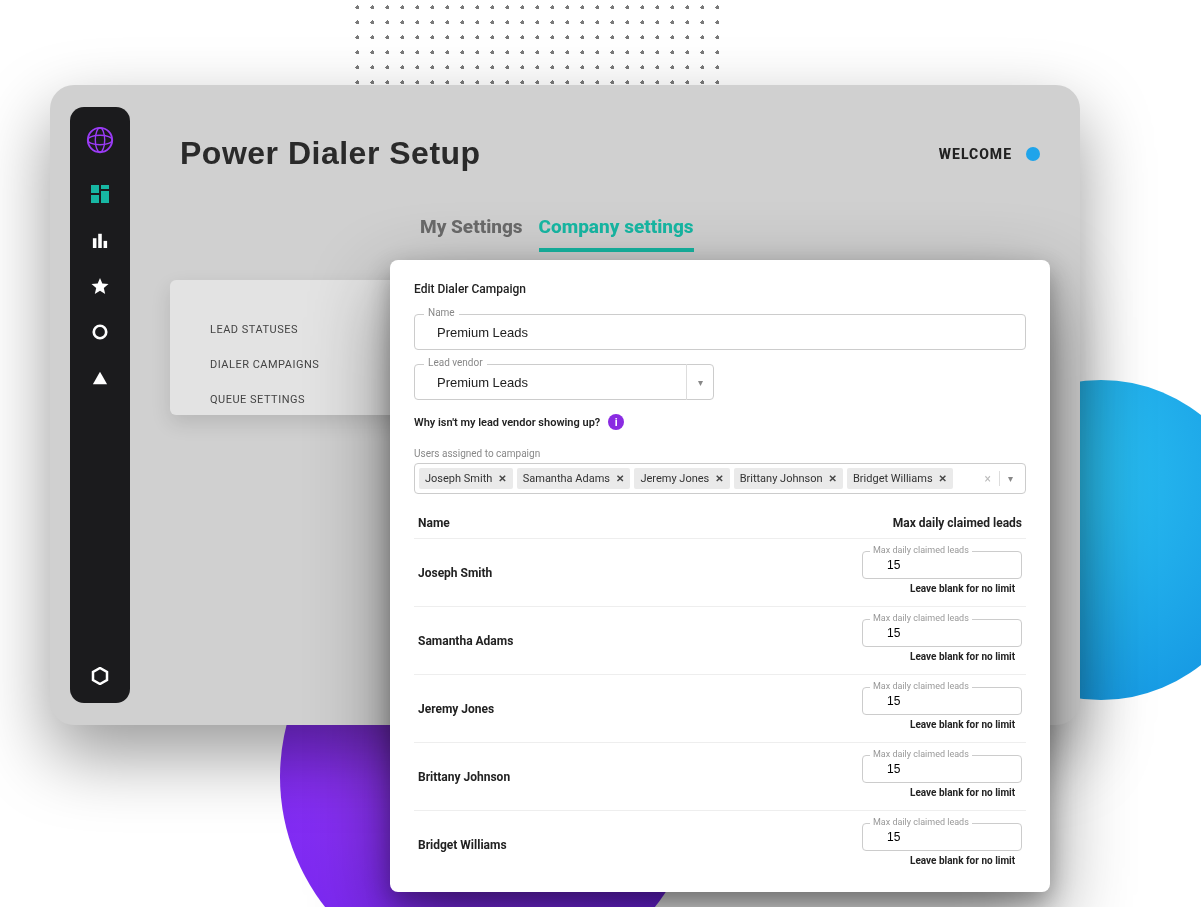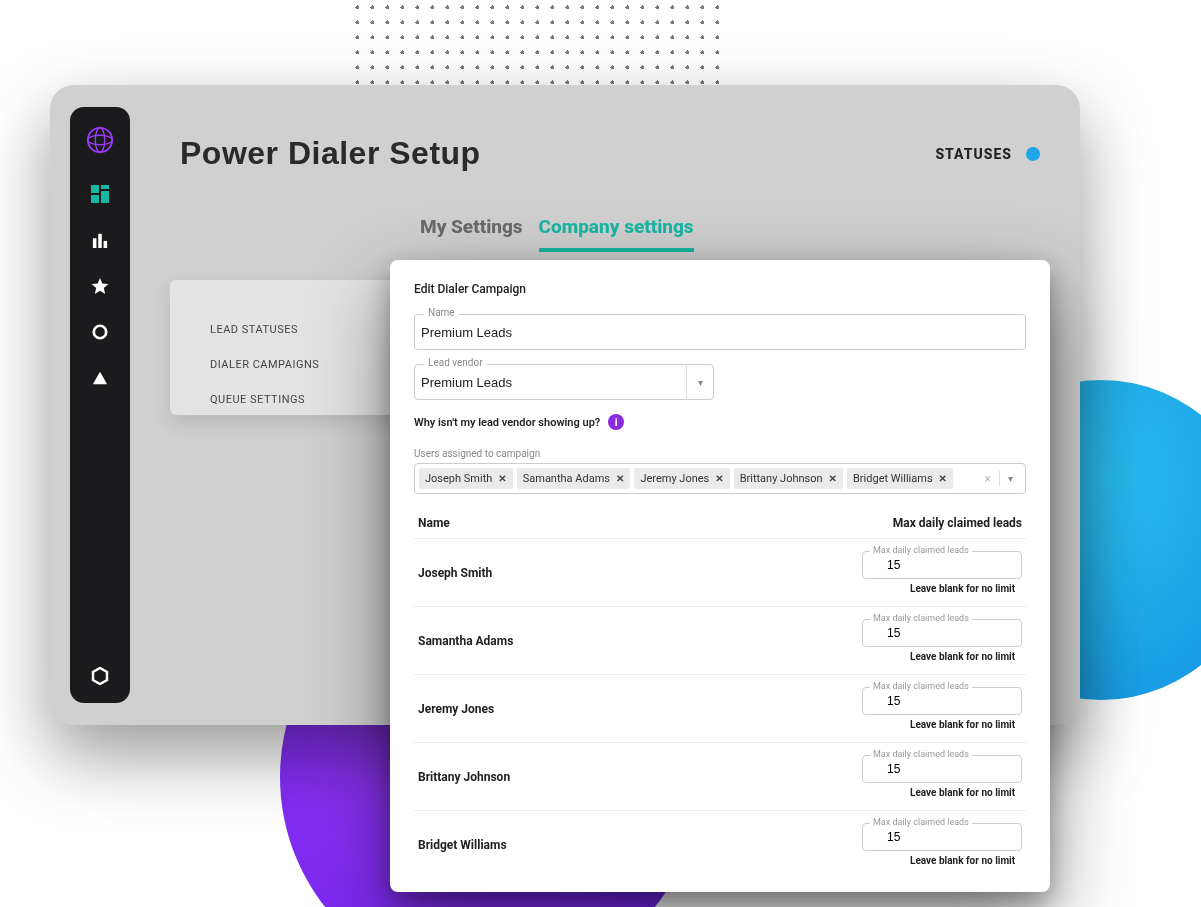--- a/index.html
+++ b/index.html
@@ -125,21 +125,21 @@
 
   .field-wrap { position: relative; margin-bottom: 14px; }
   .field-label {
     position: absolute; top: -7px; left: 10px;
     background: #fff; padding: 0 4px;
     font-size: 10px; color: #888;
   }
   .text-input {
     width: 100%; height: 36px;
     border: 1px solid #ccc; border-radius: 4px;
-    padding: 0 6px; font-size: 13px; color: #222;
+    padding: 0 22px; font-size: 13px; color: #222;
   }
   .select-wrap { position: relative; width: 300px; }
   .select-wrap .chev {
     position: absolute; right: 0; top: 0; bottom: 0; width: 28px;
     border-left: 1px solid #ddd;
     display:flex; align-items:center; justify-content:center;
     color:#888; font-size:10px;
   }
 
   .tip-row { display:flex; align-items:center; gap:8px; font-size:11px; font-weight:600; color:#222; margin: 6px 0 18px 0; }
@@ -240,21 +240,21 @@
     <div class="nav-icon nav-bottom">
       <svg viewBox="0 0 18 18" width="18" height="18">
           <polygon fill="none" stroke="#fff" stroke-width="2.5" points="9,1 16,5 16,13 9,17 2,13 2,5"></polygon>
         </svg>
     </div>
   </div>
 
   <div class="header">
     <div class="page-title">Power Dialer Setup</div>
     <div class="welcome">
-      <span class="welcome-text">STATUSES</span>
+      <span class="welcome-text">WELCOME</span>
       <span class="welcome-dot"></span>
     </div>
   </div>
 
   <div class="tabs">
     <div class="tab">My Settings</div>
     <div class="tab active">Company settings</div>
   </div>
 
   <div class="left-card">

